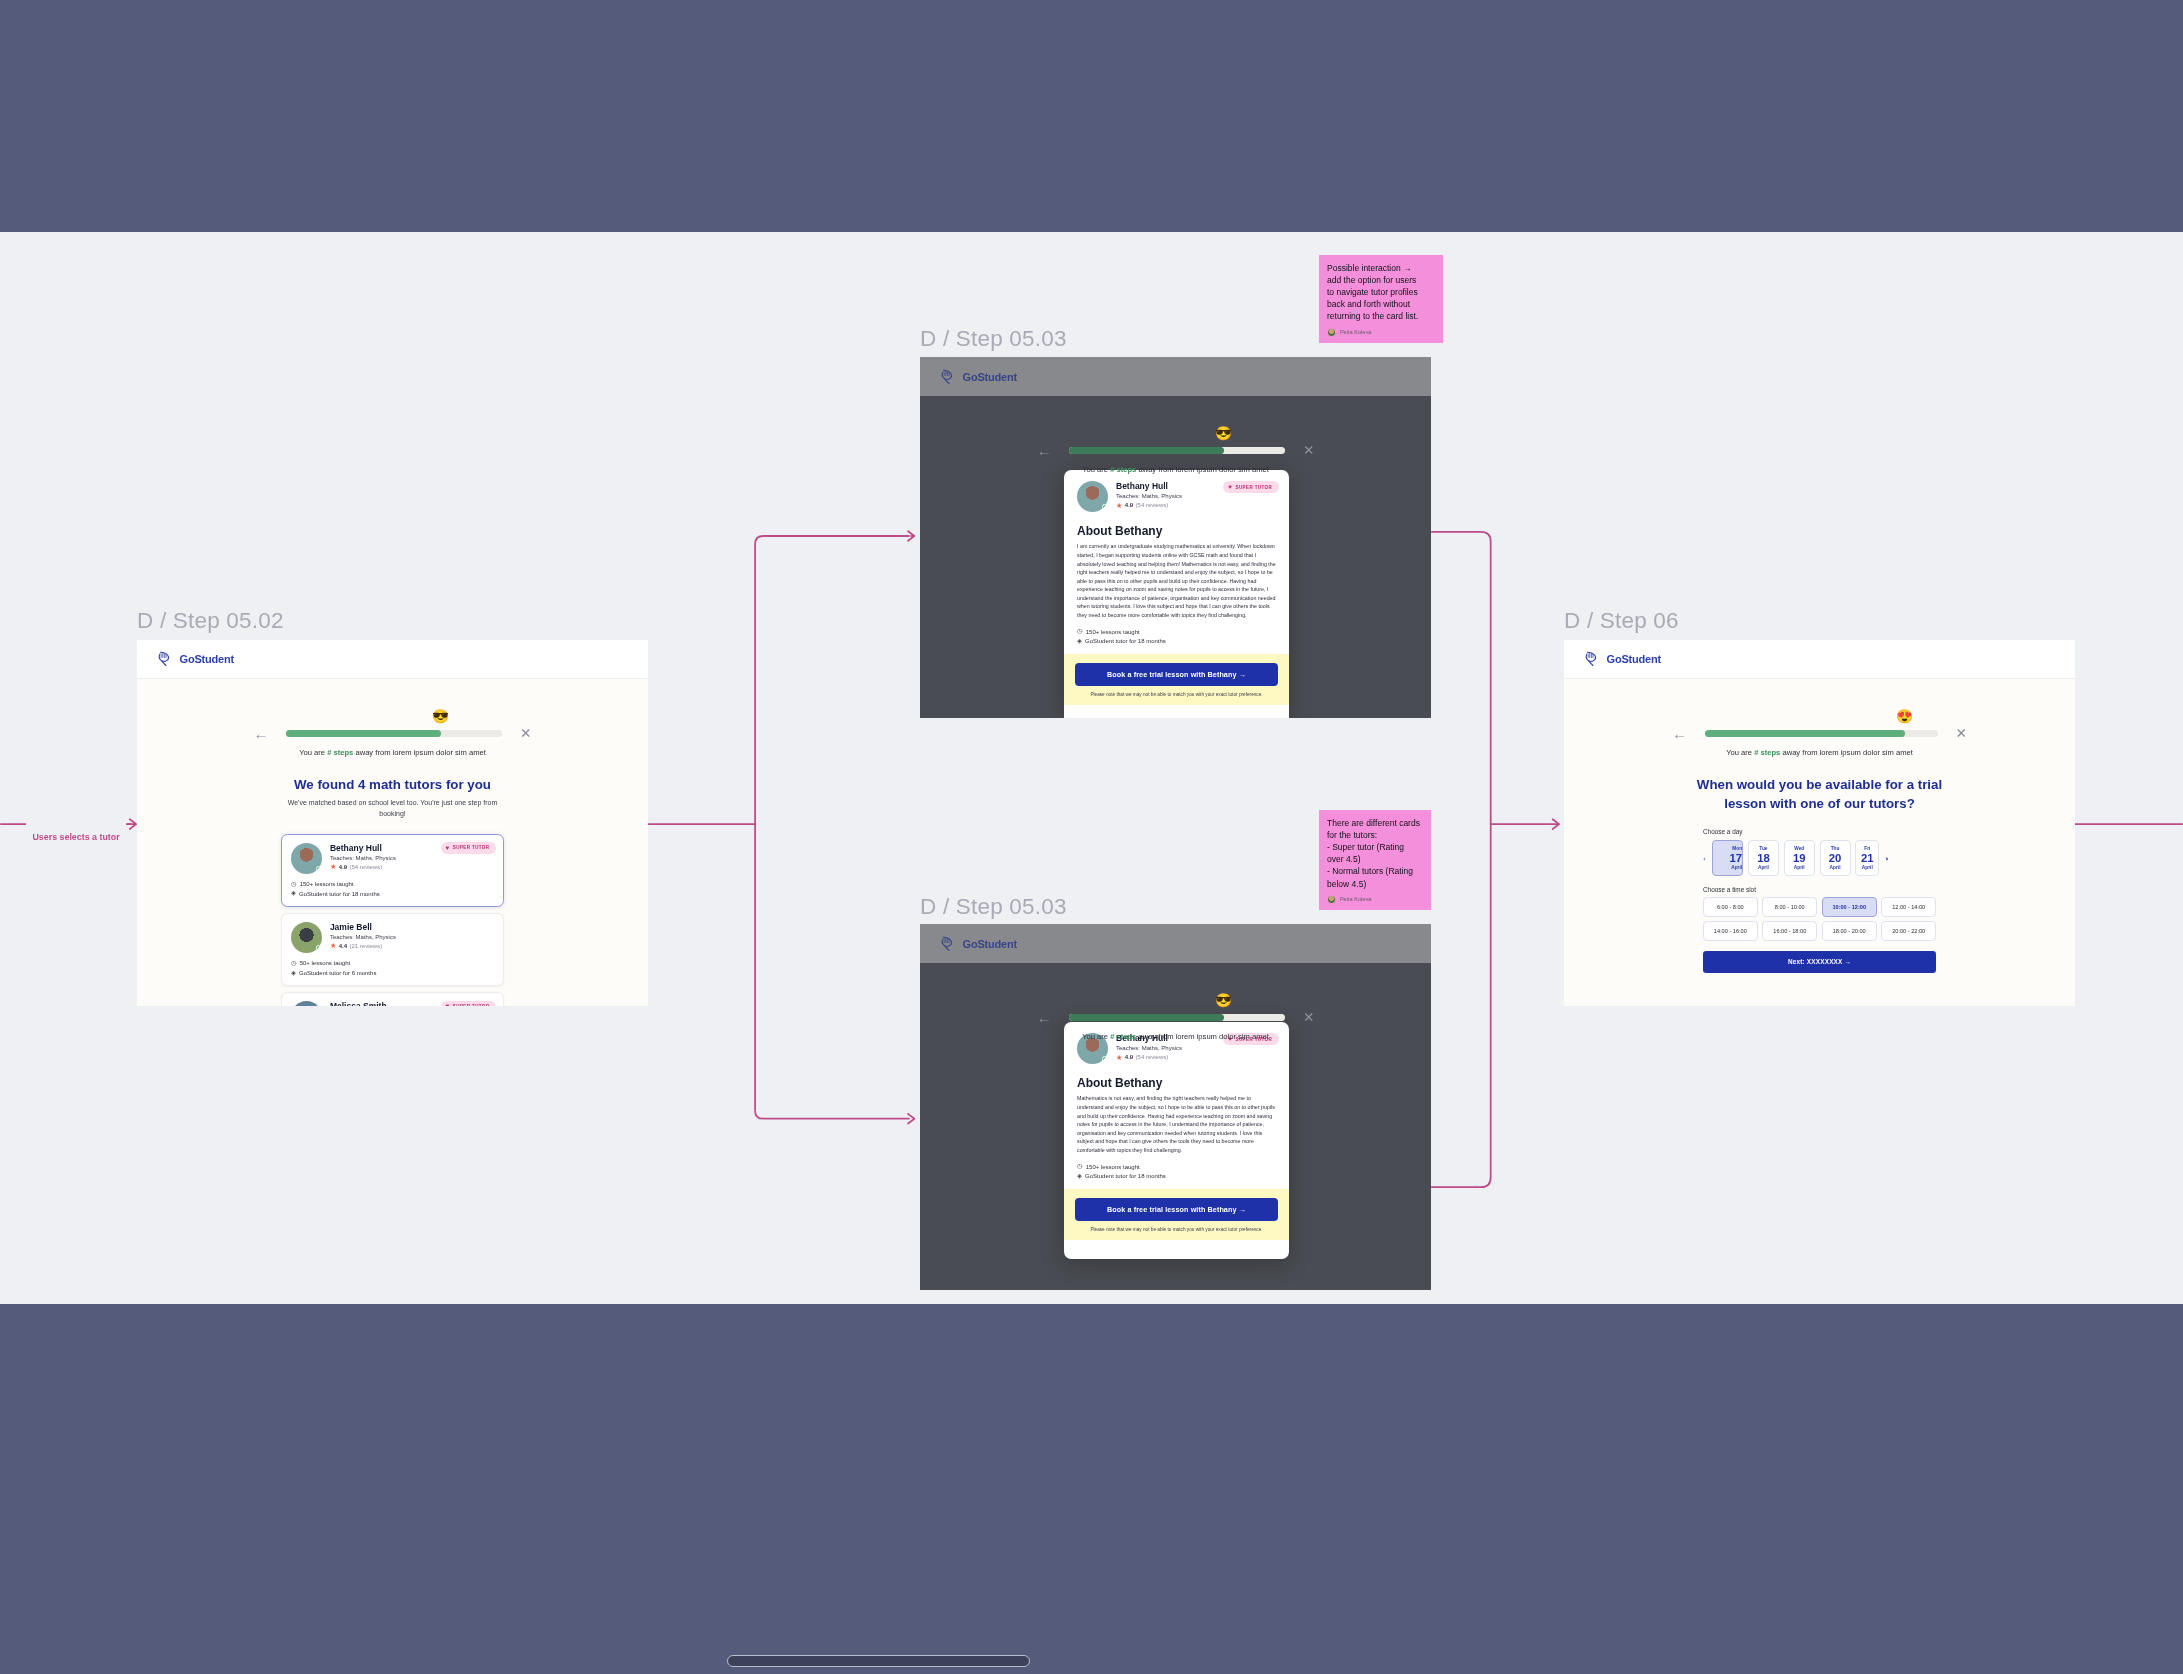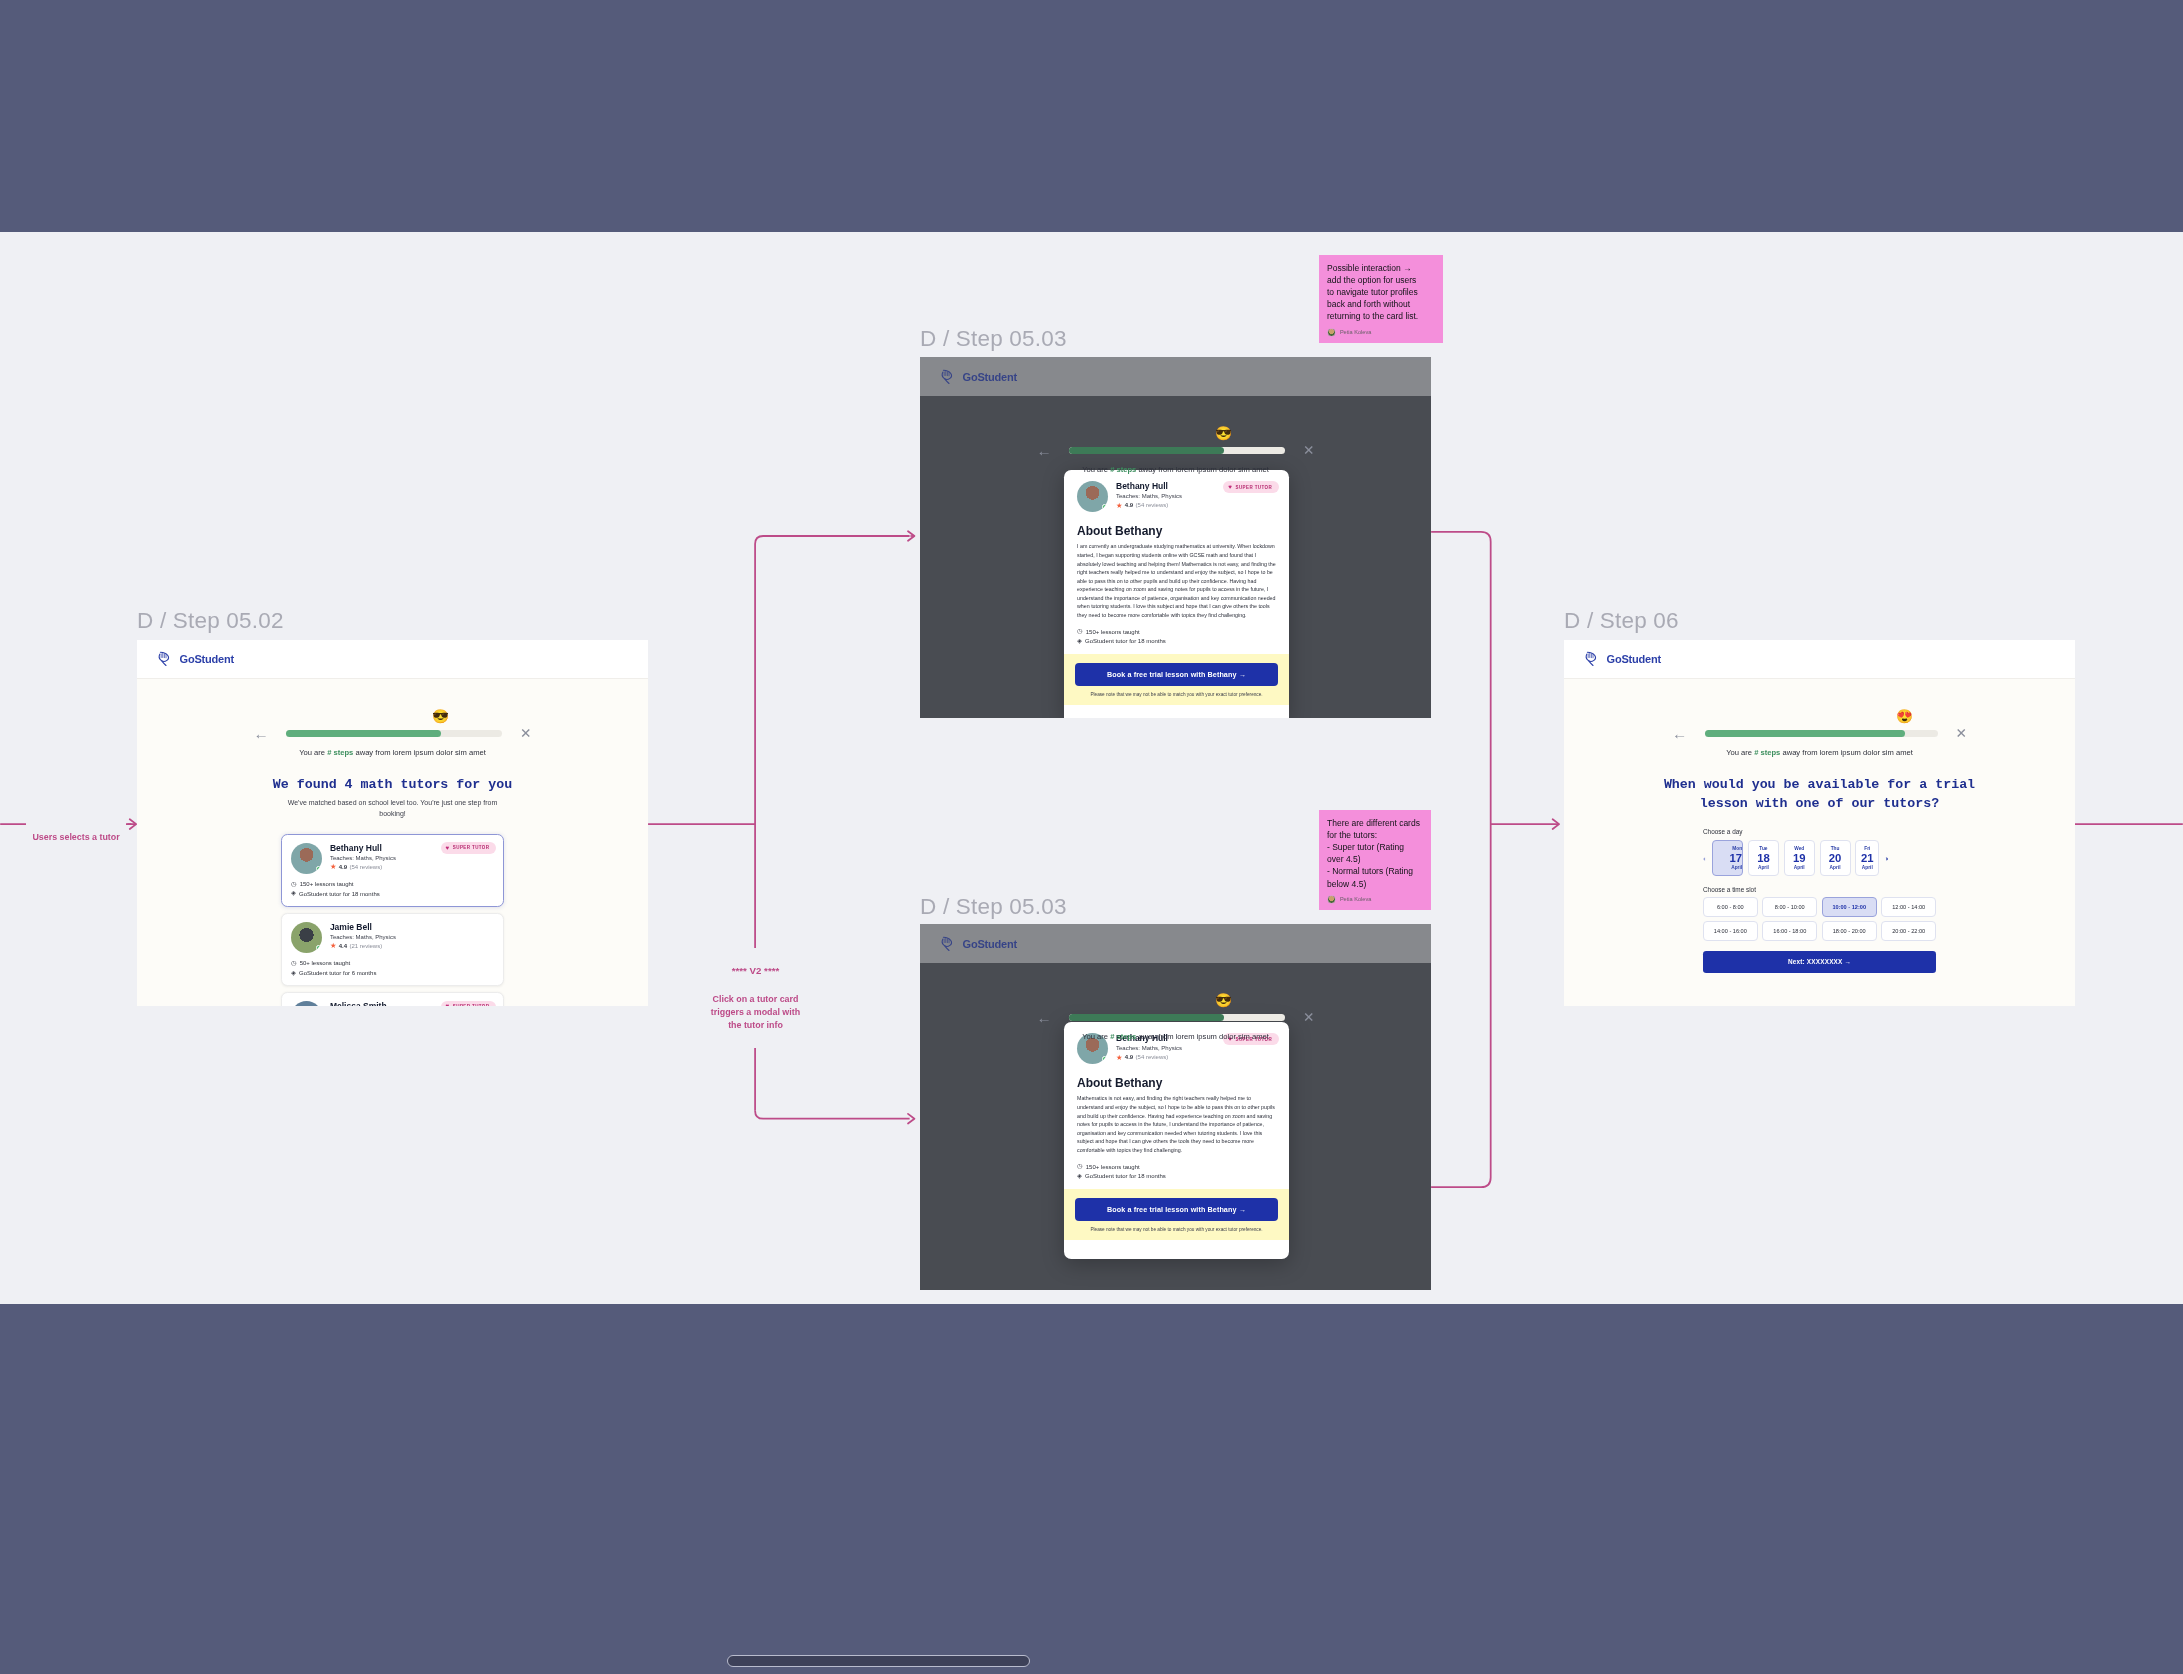--- a/index.html
+++ b/index.html
@@ -43,21 +43,21 @@
   .nav-arrow { font-size: 15.3px; color: #8b8f9c; line-height: 1; user-select: none; }
   .pbar { position: relative; height: 7.2px; border-radius: 4.8px; background: #eceae4; }
   .pbar-fill { position: absolute; left: 0; top: 0; height: 7.2px; border-radius: 4.8px; background: #5fae7d; }
   .pbar-emoji {
     position: absolute; top: -23px; width: 19.3px; height: 19.3px; border-radius: 50%;
     display: flex; align-items: center; justify-content: center; font-size: 13.7px; line-height: 1;
   }
   .progress-caption { text-align: center; font-size: 7.6px; color: #2d2f3a; margin-top: 7.2px; }
   .progress-caption .hl { color: #3d8f5f; font-weight: 700; }
 
-  .headline { text-align: center; color: #1f2f8f; font-weight: 800; font-family: Liberation Mono, monospace; }
+  .headline { text-align: center; color: #1f2f8f; font-weight: 800; }
   .subline { text-align: center; color: #3b3d49; }
 
   
   .tutor-card {
     background: #ffffff; border-radius: 6.4px; border: 0.8px solid #ececec;
     box-shadow: 0 0.8px 2.4px rgba(0,0,0,.06); position: relative;
   }
   .tutor-card.selected { border: 1.2px solid #8e96d6; box-shadow: 0 0.8px 4px rgba(60,70,160,.14); }
   .tc-top { display: flex; gap: 8px; }
   .avatar {
@@ -191,26 +191,20 @@
 
       <path d="M2578,1024 H2712"></path>
     </g>
   </svg>
 
   <div class="conn-label" style="left:26px; top:818px; font-size:8.9px; background:#eff0f4; padding:0 6.4px;">
     <span>Users selects a tutor</span>
   </div>
 
 
-  <div class="conn-label" style="left:675px; top:948px; width:161px; font-size:8.9px; background:#eff0f4; padding:3.2px 0;">
-    <div class="vtag" style="font-size:9.7px; margin-bottom:2.4px;">**** V2 ****</div>
-    <div>Click on a tutor card
-triggers a modal with
-the tutor info</div>
-  </div>
 
   <div class="frame-title" style="left:137px; top:608px;">D / Step 05.02</div>
 
   <div class="frame" style="left:137px; top:640px; width:511px; height:366px;">
     <div class="frame-header">
       <div class="logo-wrap">
         <svg class="logo-mark" viewBox="0 0 24 24">
           <path d="M6 3c4 0 8 1.5 10 4.5 1.6 2.4 1 5-1.2 6.6-2.6 1.9-6.4 1.6-8.6-.6C4.2 11.5 4 8 5.2 5.6" fill="none" stroke="#2b3fa8" stroke-width="1.5" stroke-linecap="round"></path>
           <path d="M8 15c1.8 2.2 3.6 4.2 5.6 6" fill="none" stroke="#2b3fa8" stroke-width="1.5" stroke-linecap="round"></path>
           <path d="M7 5.2v5M9.2 4.6v5.6M11.4 4.8v5.6M13.6 5.6v5" stroke="#2b3fa8" stroke-width="1" stroke-linecap="round"></path>

